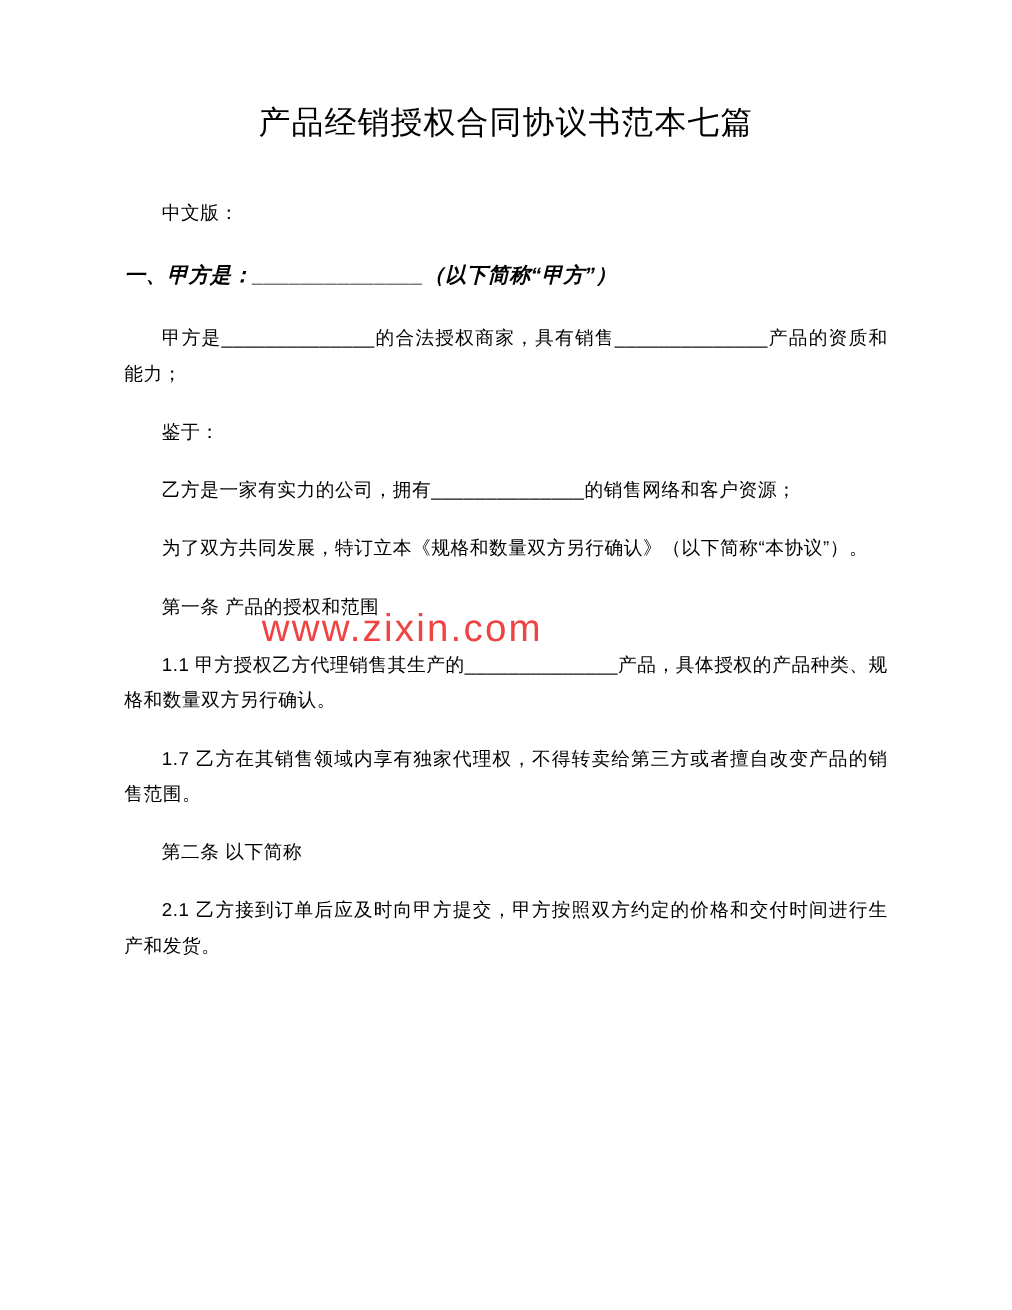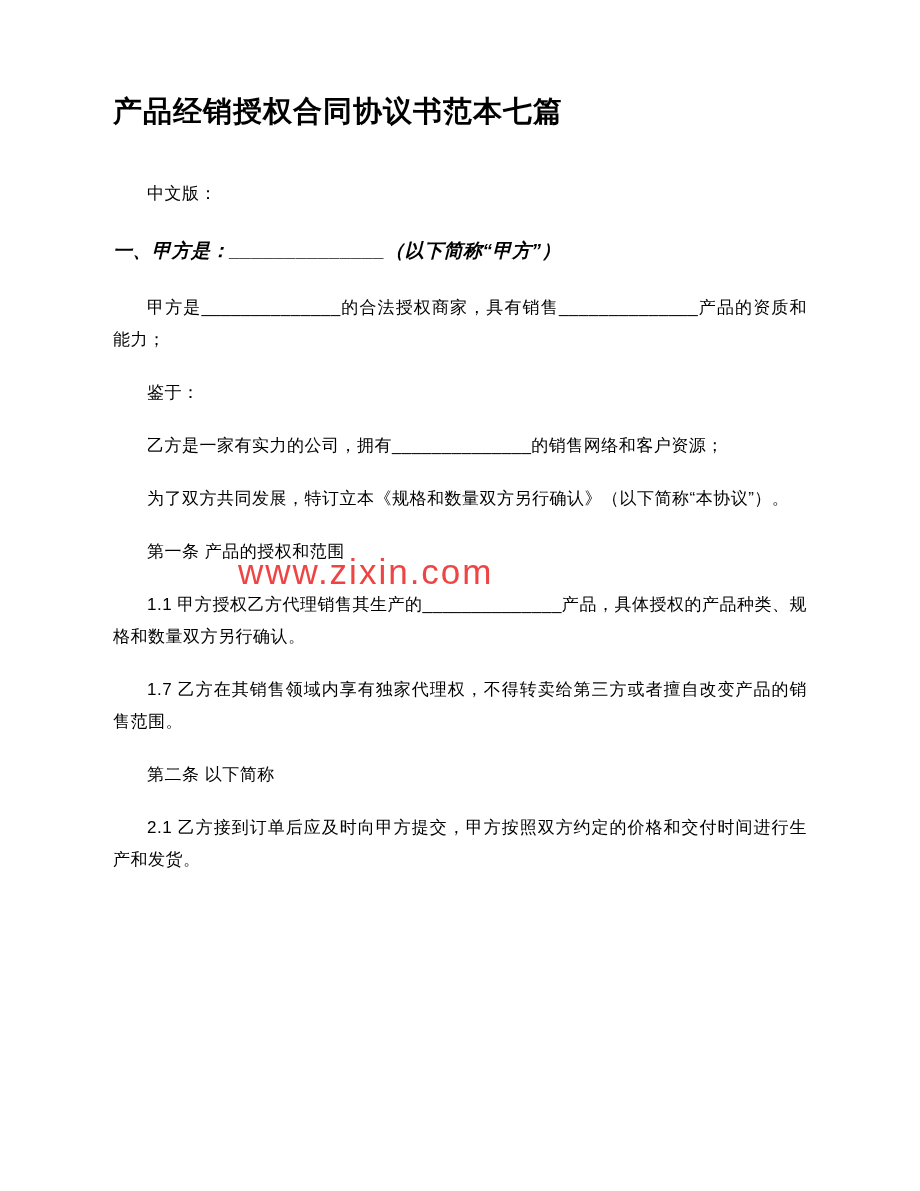--- a/index.html
+++ b/index.html
@@ -13,22 +13,22 @@
     position: relative;
     width: 920px;
     height: 1191px;
     box-sizing: border-box;
     padding: 92px 113px 40px 113px;
     background: #ffffff;
     overflow: hidden;
   }
   .doc-title {
     font-size: 29px;
-    font-weight: bold;
-    text-align: left;
+    font-weight: normal;
+    text-align: center;
     margin: 0 0 46px 0;
     letter-spacing: 1px;
   }
   .body-para {
     position: relative;
     z-index: 2;
     font-size: 17px;
     line-height: 32px;
     margin: 21px 0;
     text-indent: 2em;

